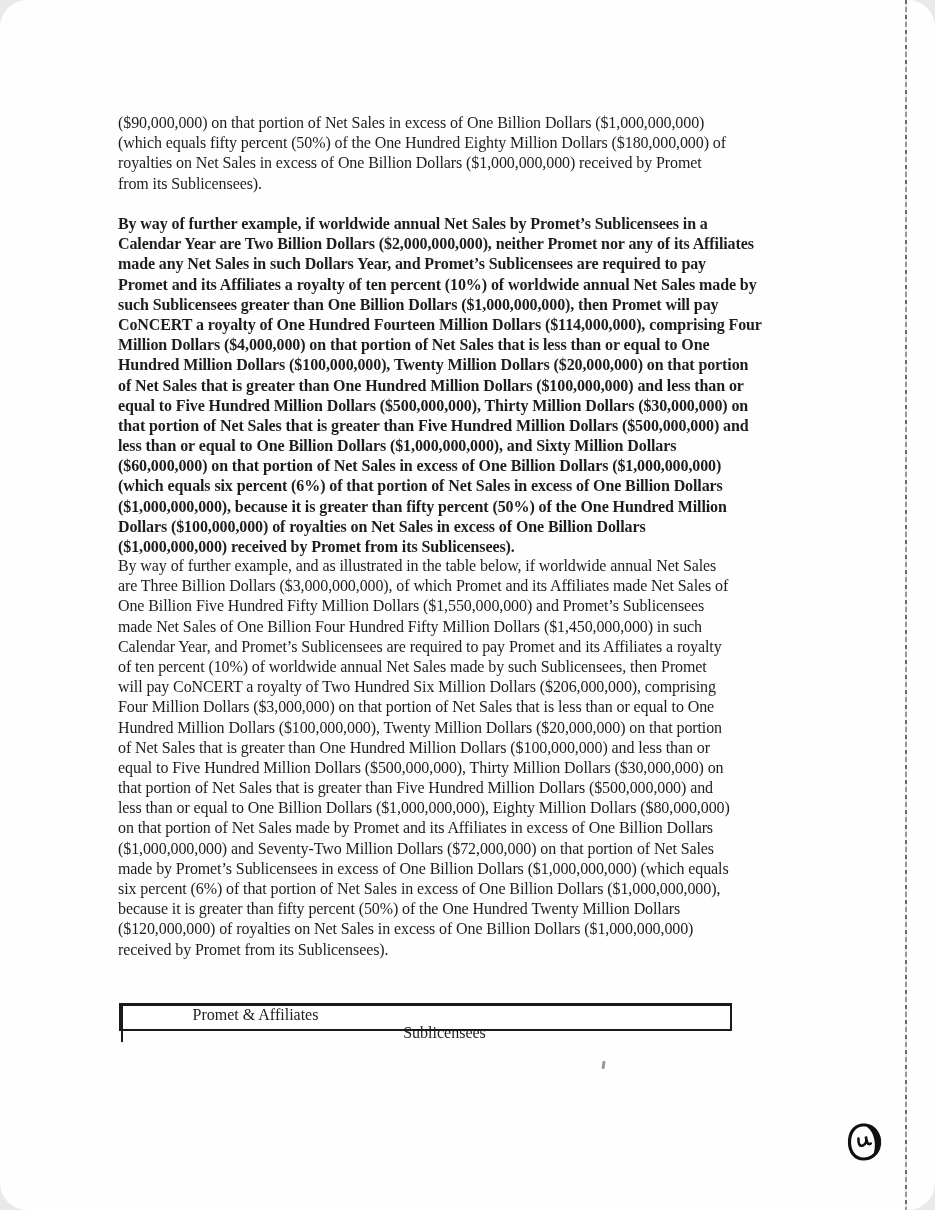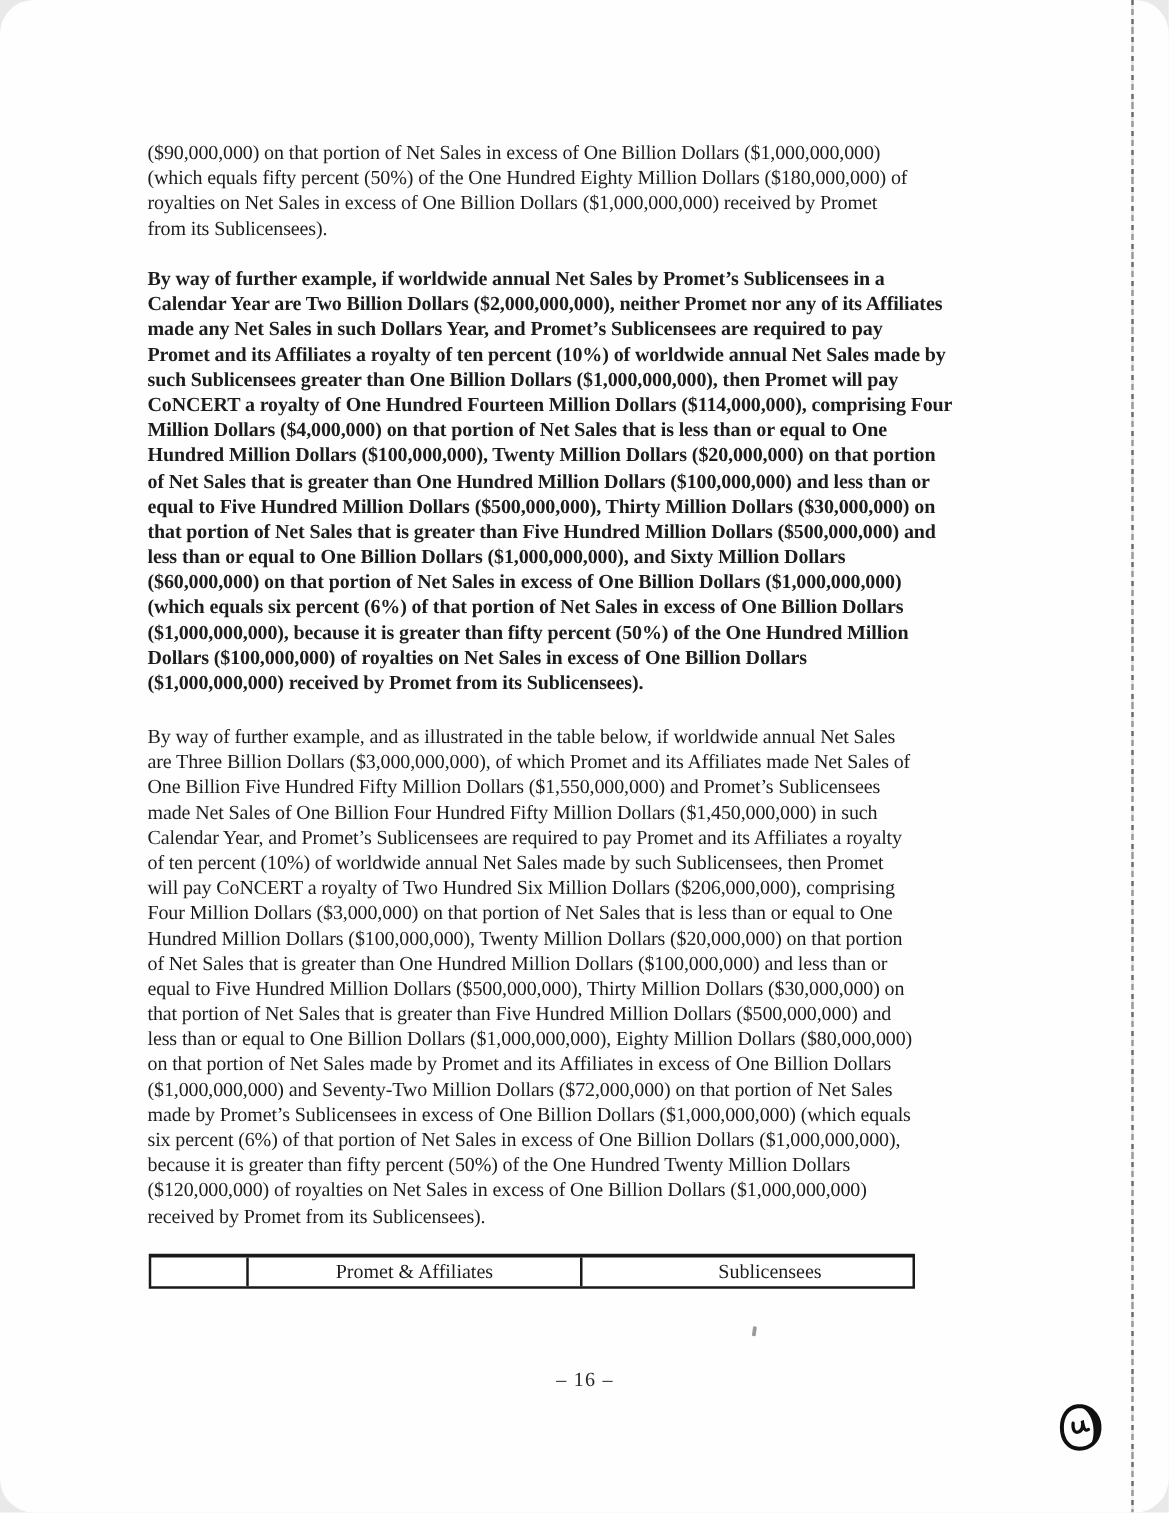--- a/index.html
+++ b/index.html
@@ -18,29 +18,30 @@
   }
   .textblock { position: absolute; left: 118px; width: 720px; }
   .para { position: absolute; left: 0; width: 720px; }
   .para .line {
     height: 20.2px; line-height: 20.2px;
     font-size: 16px; white-space: nowrap;
     letter-spacing: -0.1px;
   }
   #para-0 { top: 113px; }
   #para-1 { top: 214px; font-weight: bold; }
-  #para-2 { top: 580px; }
+  #para-2 { top: 556px; }
 
   .royalty-table {
     position: absolute; left: 119px; top: 1003px;
     width: 613px; height: 28px;
     border: 2px solid #1a1a1a; border-top-width: 3px;
     box-sizing: border-box;
     display: flex;
     background: #fff;
+    flex-direction: column;
   }
   .royalty-table .cell {
     box-sizing: border-box;
     display: flex; align-items: center; justify-content: center;
     font-size: 16px; color: #1d1d1d;
     height: 100%;
   }
   .cell.c0 { width: 76px; }
   .cell.c1 { width: 267px; border-left: 2px solid #1a1a1a; }
   .cell.c2 { flex: 1; border-left: 2px solid #1a1a1a; padding-left: 36px; }
@@ -124,21 +125,20 @@
         <div class="line">received by Promet from its Sublicensees).</div>
       </div>
   </div>
 
   <div class="royalty-table">
     <div class="cell c0"></div>
     <div class="cell c1">Promet &amp; Affiliates</div>
     <div class="cell c2">Sublicensees</div>
   </div>
 
-  <div class="pagenum">– 16 –</div>
 
   <div class="speck"></div>
 
   <svg class="hand-mark" width="40" height="50" viewBox="0 0 40 50">
     <path d="M17 7 C 9 8 4.5 15 4.5 24 C 4.5 34 10 41 18.5 41 C 27 41 33.5 35 34.5 26 C 35.5 16 29 8 20.5 7 Z" fill="none" stroke="#101010" stroke-width="3.2" stroke-linejoin="round"></path>
     <path d="M21 7 C 29 9 35 15 34.8 24 C 34.7 29 32.5 34.5 28 37.5 C 31.5 29 30.5 15 22 9 Z" fill="#101010"></path>
     <path d="M13.5 20.5 C 13 26 14.8 28.5 17.8 27.6 C 20.8 26.6 21.8 22.5 20.8 18.5 C 21.8 24.5 22.8 27.5 25.8 25.5" fill="none" stroke="#101010" stroke-width="2.6" stroke-linecap="round"></path>
   </svg>
 
   <div class="scan-line"></div>

